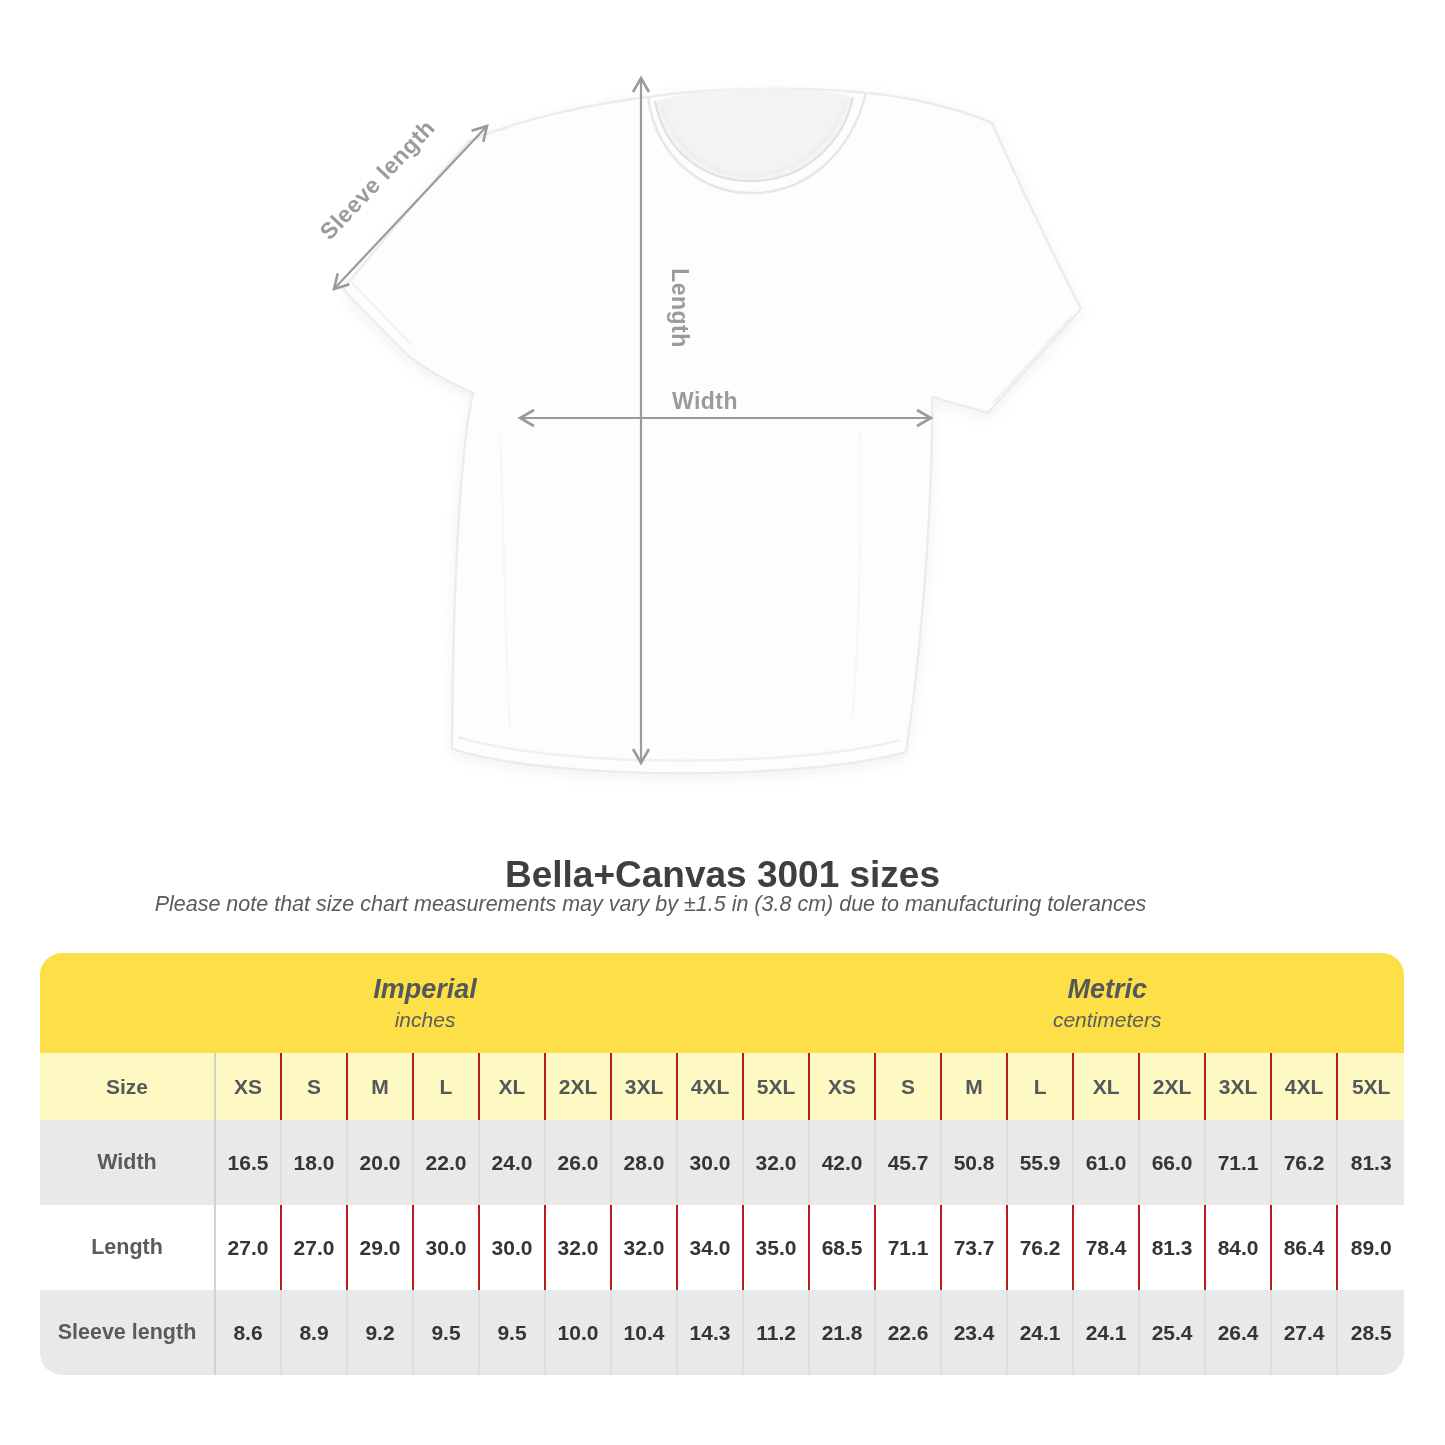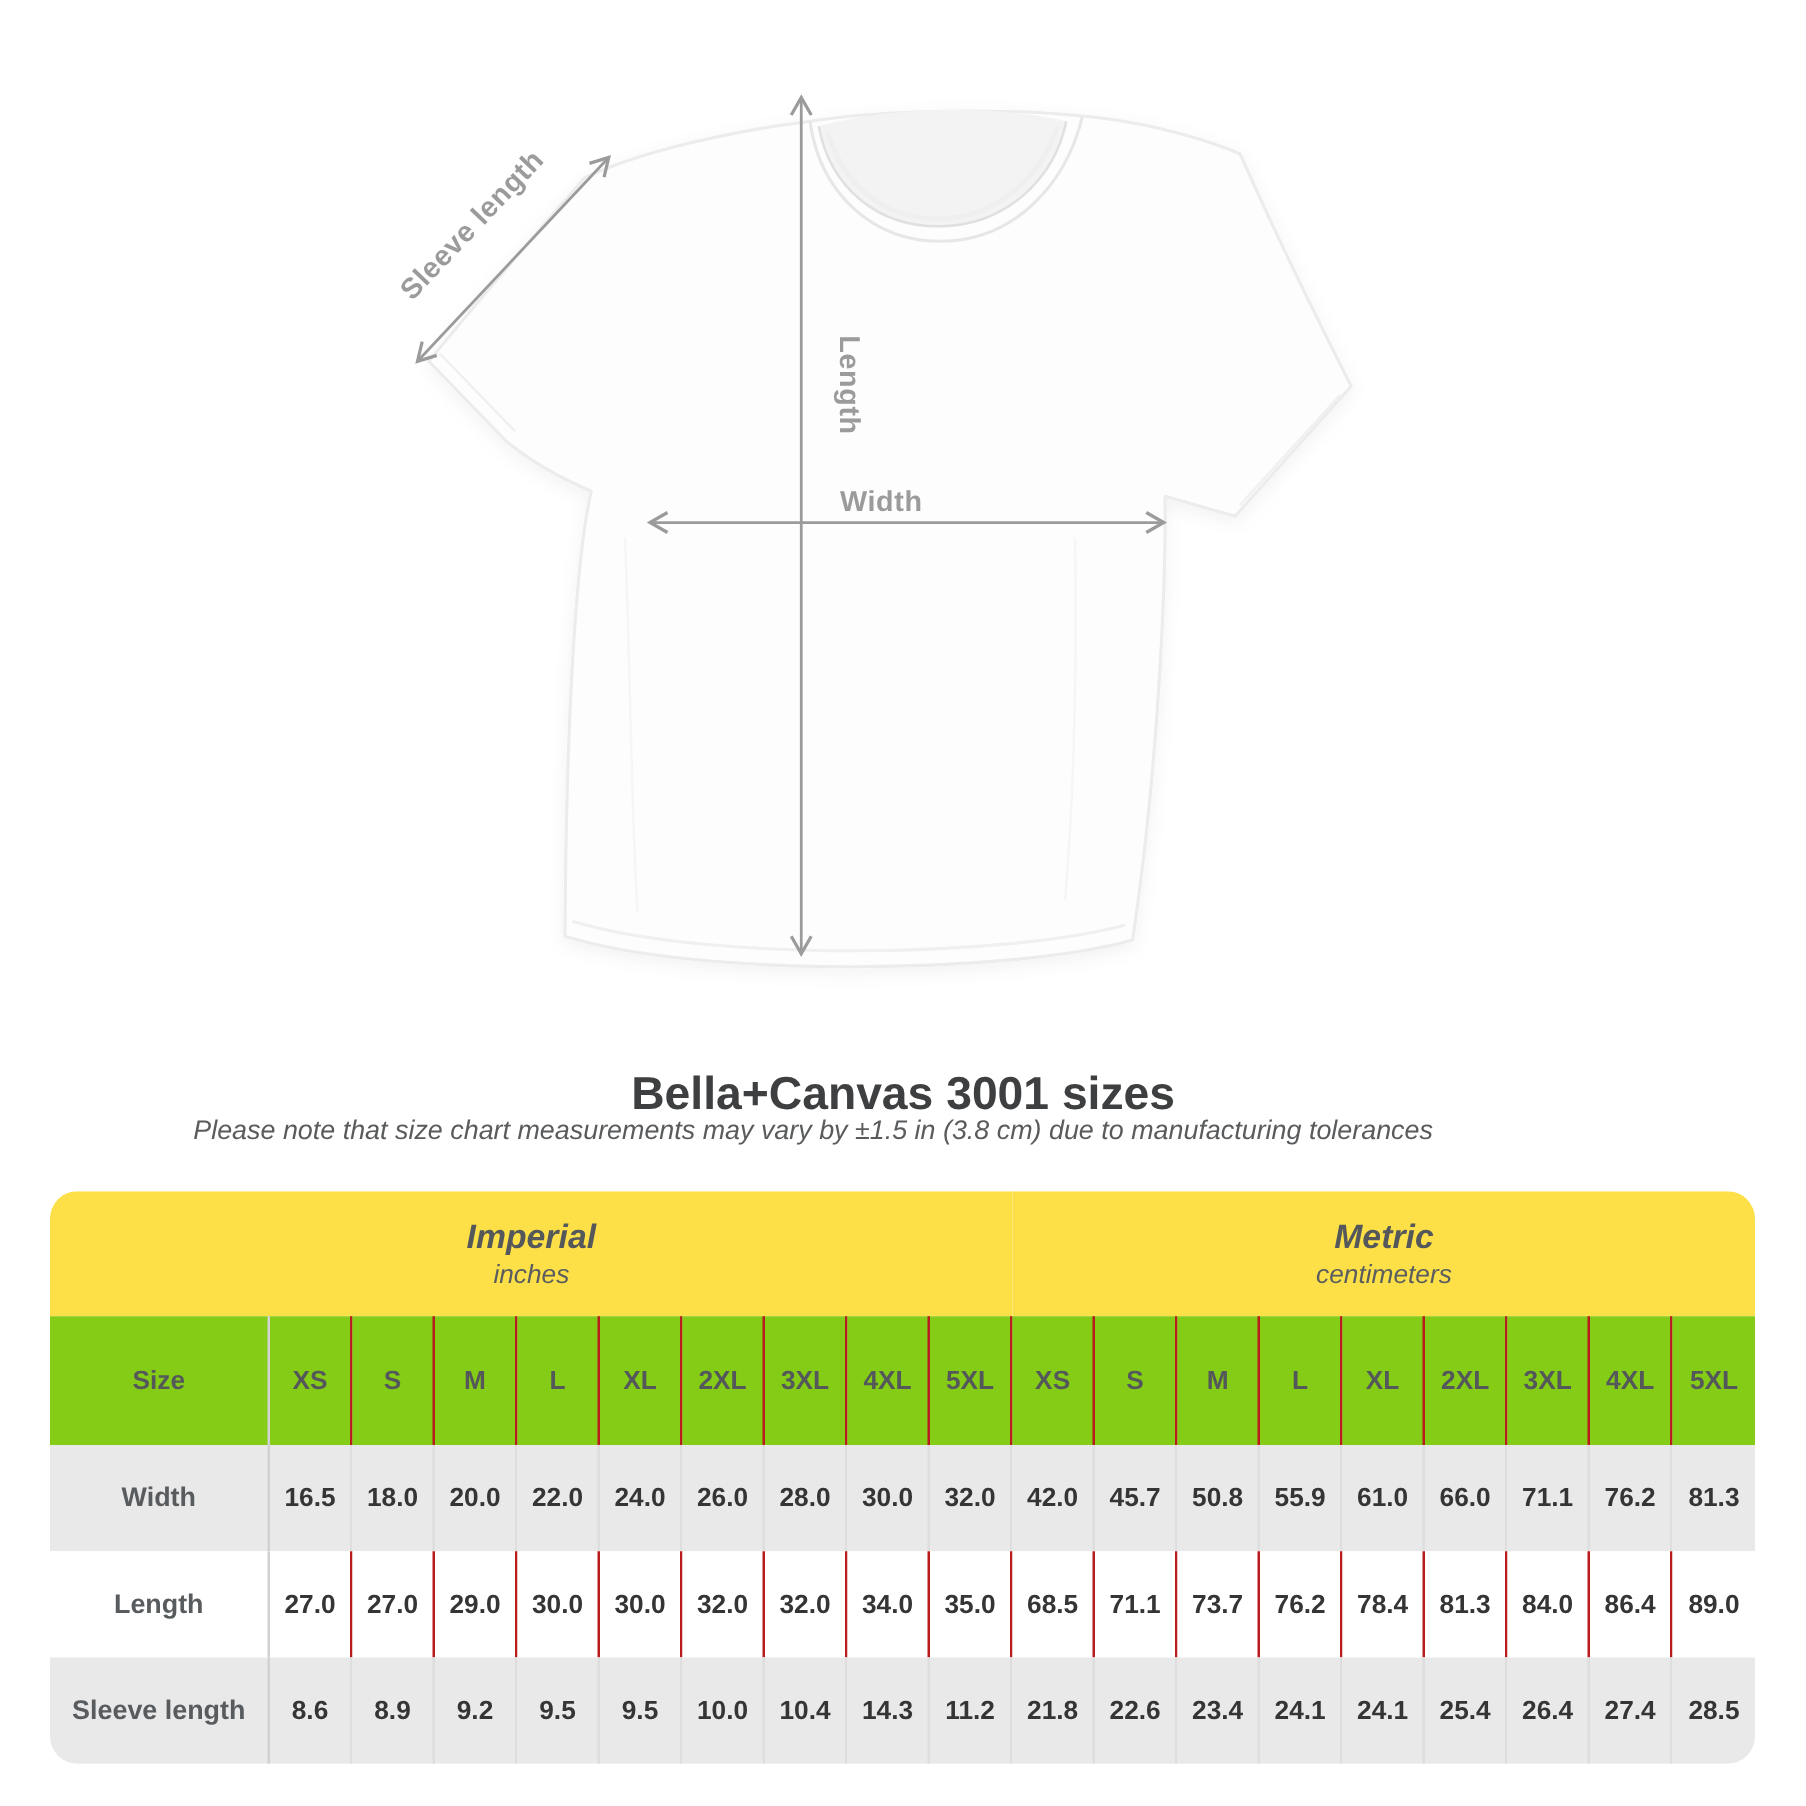--- a/index.html
+++ b/index.html
@@ -22,21 +22,21 @@
                    border-radius:22px;overflow:hidden;table-layout:fixed;}
   col.c-label{width:176px;}
   col.c-data{width:66px;}
   .size-table th,.size-table td{padding:0;text-align:center;vertical-align:middle;
                                 font-family:"Liberation Sans",sans-serif;}
   
   tr.band-row th{background:#fde047;height:100px;vertical-align:middle;}
   .g-name{font-size:27px;font-weight:700;font-style:italic;color:#54585a;line-height:1.25;}
   .g-unit{font-size:21px;font-style:italic;font-weight:400;color:#5a5d5f;line-height:1.25;}
   
-  tr.size-row th{background:#84cc16;height:103px;font-size:21px;font-weight:700;color:#54585a;}
+  tr.size-row th{background:#fef9c3;height:67px;font-size:21px;font-weight:700;color:#54585a;}
   
   tr.data-row td{height:85px;font-size:21px;font-weight:700;color:#353535;}
   tr.data-row th{height:85px;font-size:21.5px;font-weight:700;color:#585c5e;}
   tr.row-white td,tr.row-white th{background:#ffffff;}
   tr.row-gray td,tr.row-gray th{background:#e9e9e9;}
   
   tr.size-row th,tr.row-white td,tr.row-white th{border-right:2px solid #b91c1c;}
   tr.row-gray td,tr.row-gray th{border-right:2px solid #dedede;}
   tr.size-row th:last-child,tr.data-row td:last-child{border-right:none;}
   tr.size-row th:first-child,tr.data-row th:first-child{border-right:2px solid #d2d2d2;}

